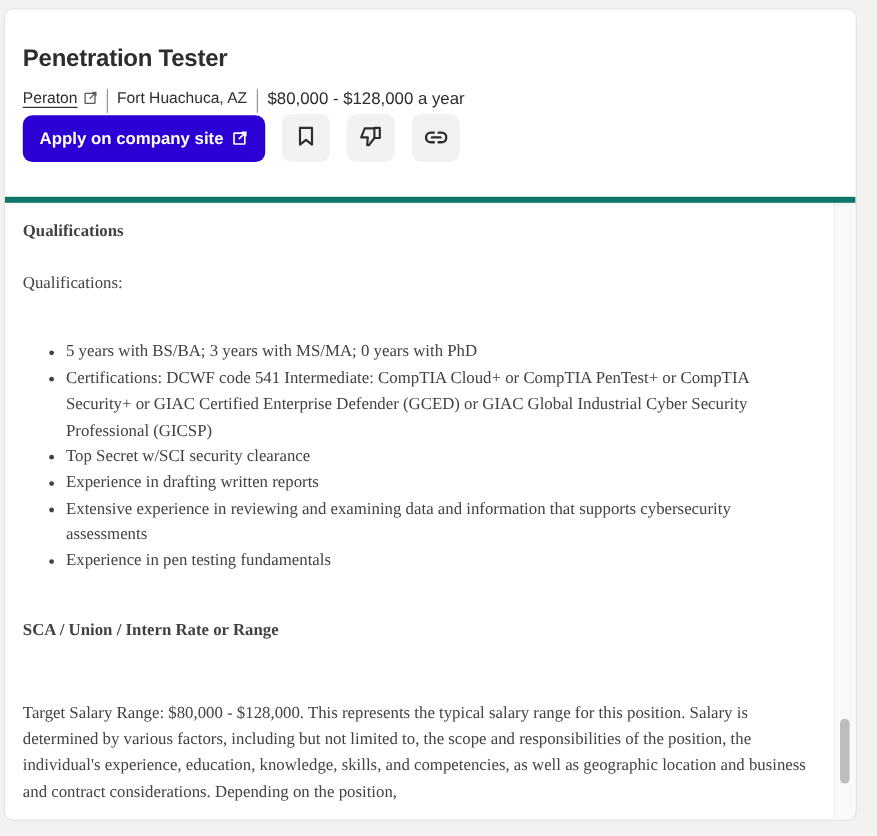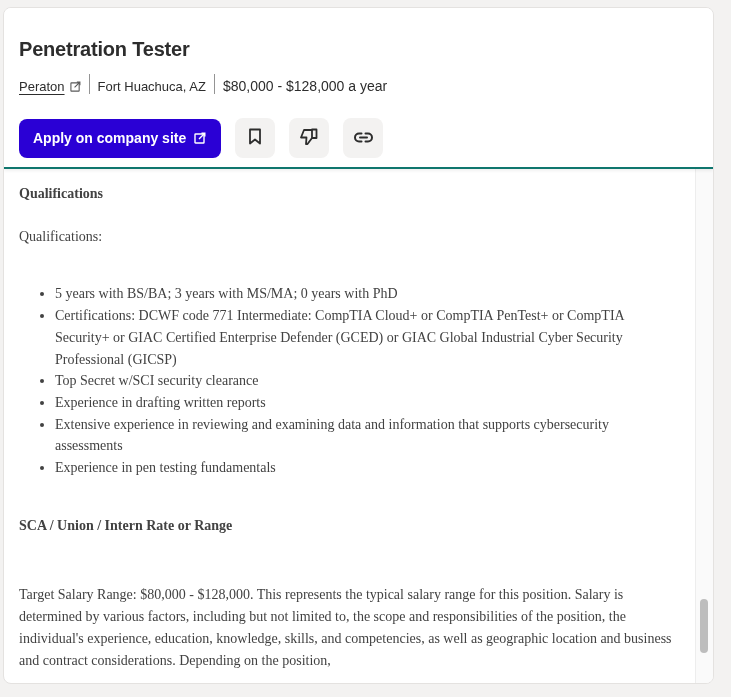--- a/index.html
+++ b/index.html
@@ -13,43 +13,43 @@
       position: absolute; left: 3px; top: 7px;
       width: 711px; height: 677px;
       background: #ffffff;
       border: 1px solid #e4e2e0;
       border-radius: 8px;
       overflow: hidden;
     }
     .header {
       position: absolute; left: 0; top: 0; width: 100%; height: 161px;
       background: #fff;
-      border-bottom: 2px solid #0f766e;
+      border-bottom: 5px solid #0f766e;
       box-shadow: 0 2px 3px rgba(0,0,0,0.06);
       z-index: 2;
     }
     .title {
       position: absolute; left: 15px; top: 30px;
       font-size: 20px; font-weight: bold; color: #2d2d2d;
       letter-spacing: -0.2px;
     }
     .meta {
       position: absolute; left: 15px; top: 66px;
-      display: flex; align-items: flex-end; height: 20px;
+      display: flex; align-items: flex-start; height: 20px;
       font-size: 13px; color: #2d2d2d;
     }
     .company-link {
       color: #2d2d2d; text-decoration: underline; text-underline-offset: 3px;
       cursor: pointer; display: flex; align-items: center;
     }
     .ext-icon-small { margin-left: 5px; display: inline-flex; }
     .sep { width: 1px; height: 20px; background: #949494; margin: 0 8px; }
     .salary { font-size: 14px; color: #2d2d2d; }
     .actions {
-      position: absolute; left: 15px; top: 110px;
+      position: absolute; left: 15px; top: 87px;
       display: flex; align-items: center;
     }
     .apply-btn {
       display: flex; align-items: center;
       height: 39px; padding: 0 15px 0 14px;
       background: #2a00d5;
       color: #ffffff; font-weight: bold; font-size: 14px;
       border-radius: 8px; border: none; cursor: pointer;
       margin-right: 14px;
     }
@@ -141,21 +141,21 @@
         </span>
       </button>
     </div>
   </div>
 
   <div class="body-scroll">
     <div class="section-head">Qualifications</div>
     <div class="para gap-big">Qualifications:</div>
     <ul class="quals">
       <li>5 years with BS/BA; 3 years with MS/MA; 0 years with PhD</li>
-      <li>Certifications: DCWF code 771 Intermediate: CompTIA Cloud+ or CompTIA PenTest+ or CompTIA Security+ or GIAC Certified Enterprise Defender (GCED) or GIAC Global Industrial Cyber Security Professional (GICSP)</li>
+      <li>Certifications: DCWF code 541 Intermediate: CompTIA Cloud+ or CompTIA PenTest+ or CompTIA Security+ or GIAC Certified Enterprise Defender (GCED) or GIAC Global Industrial Cyber Security Professional (GICSP)</li>
       <li>Top Secret w/SCI security clearance</li>
       <li>Experience in drafting written reports</li>
       <li>Extensive experience in reviewing and examining data and information that supports cybersecurity assessments</li>
       <li>Experience in pen testing fundamentals</li>
     </ul>
     <div class="section-head">SCA / Union / Intern Rate or Range</div>
     <div class="details-text">Target Salary Range: $80,000 - $128,000. This represents the typical salary range for this position. Salary is determined by various factors, including but not limited to, the scope and responsibilities of the position, the individual's experience, education, knowledge, skills, and competencies, as well as geographic location and business and contract considerations. Depending on the position,</div>
   </div>
 
   <div class="scroll-track">

